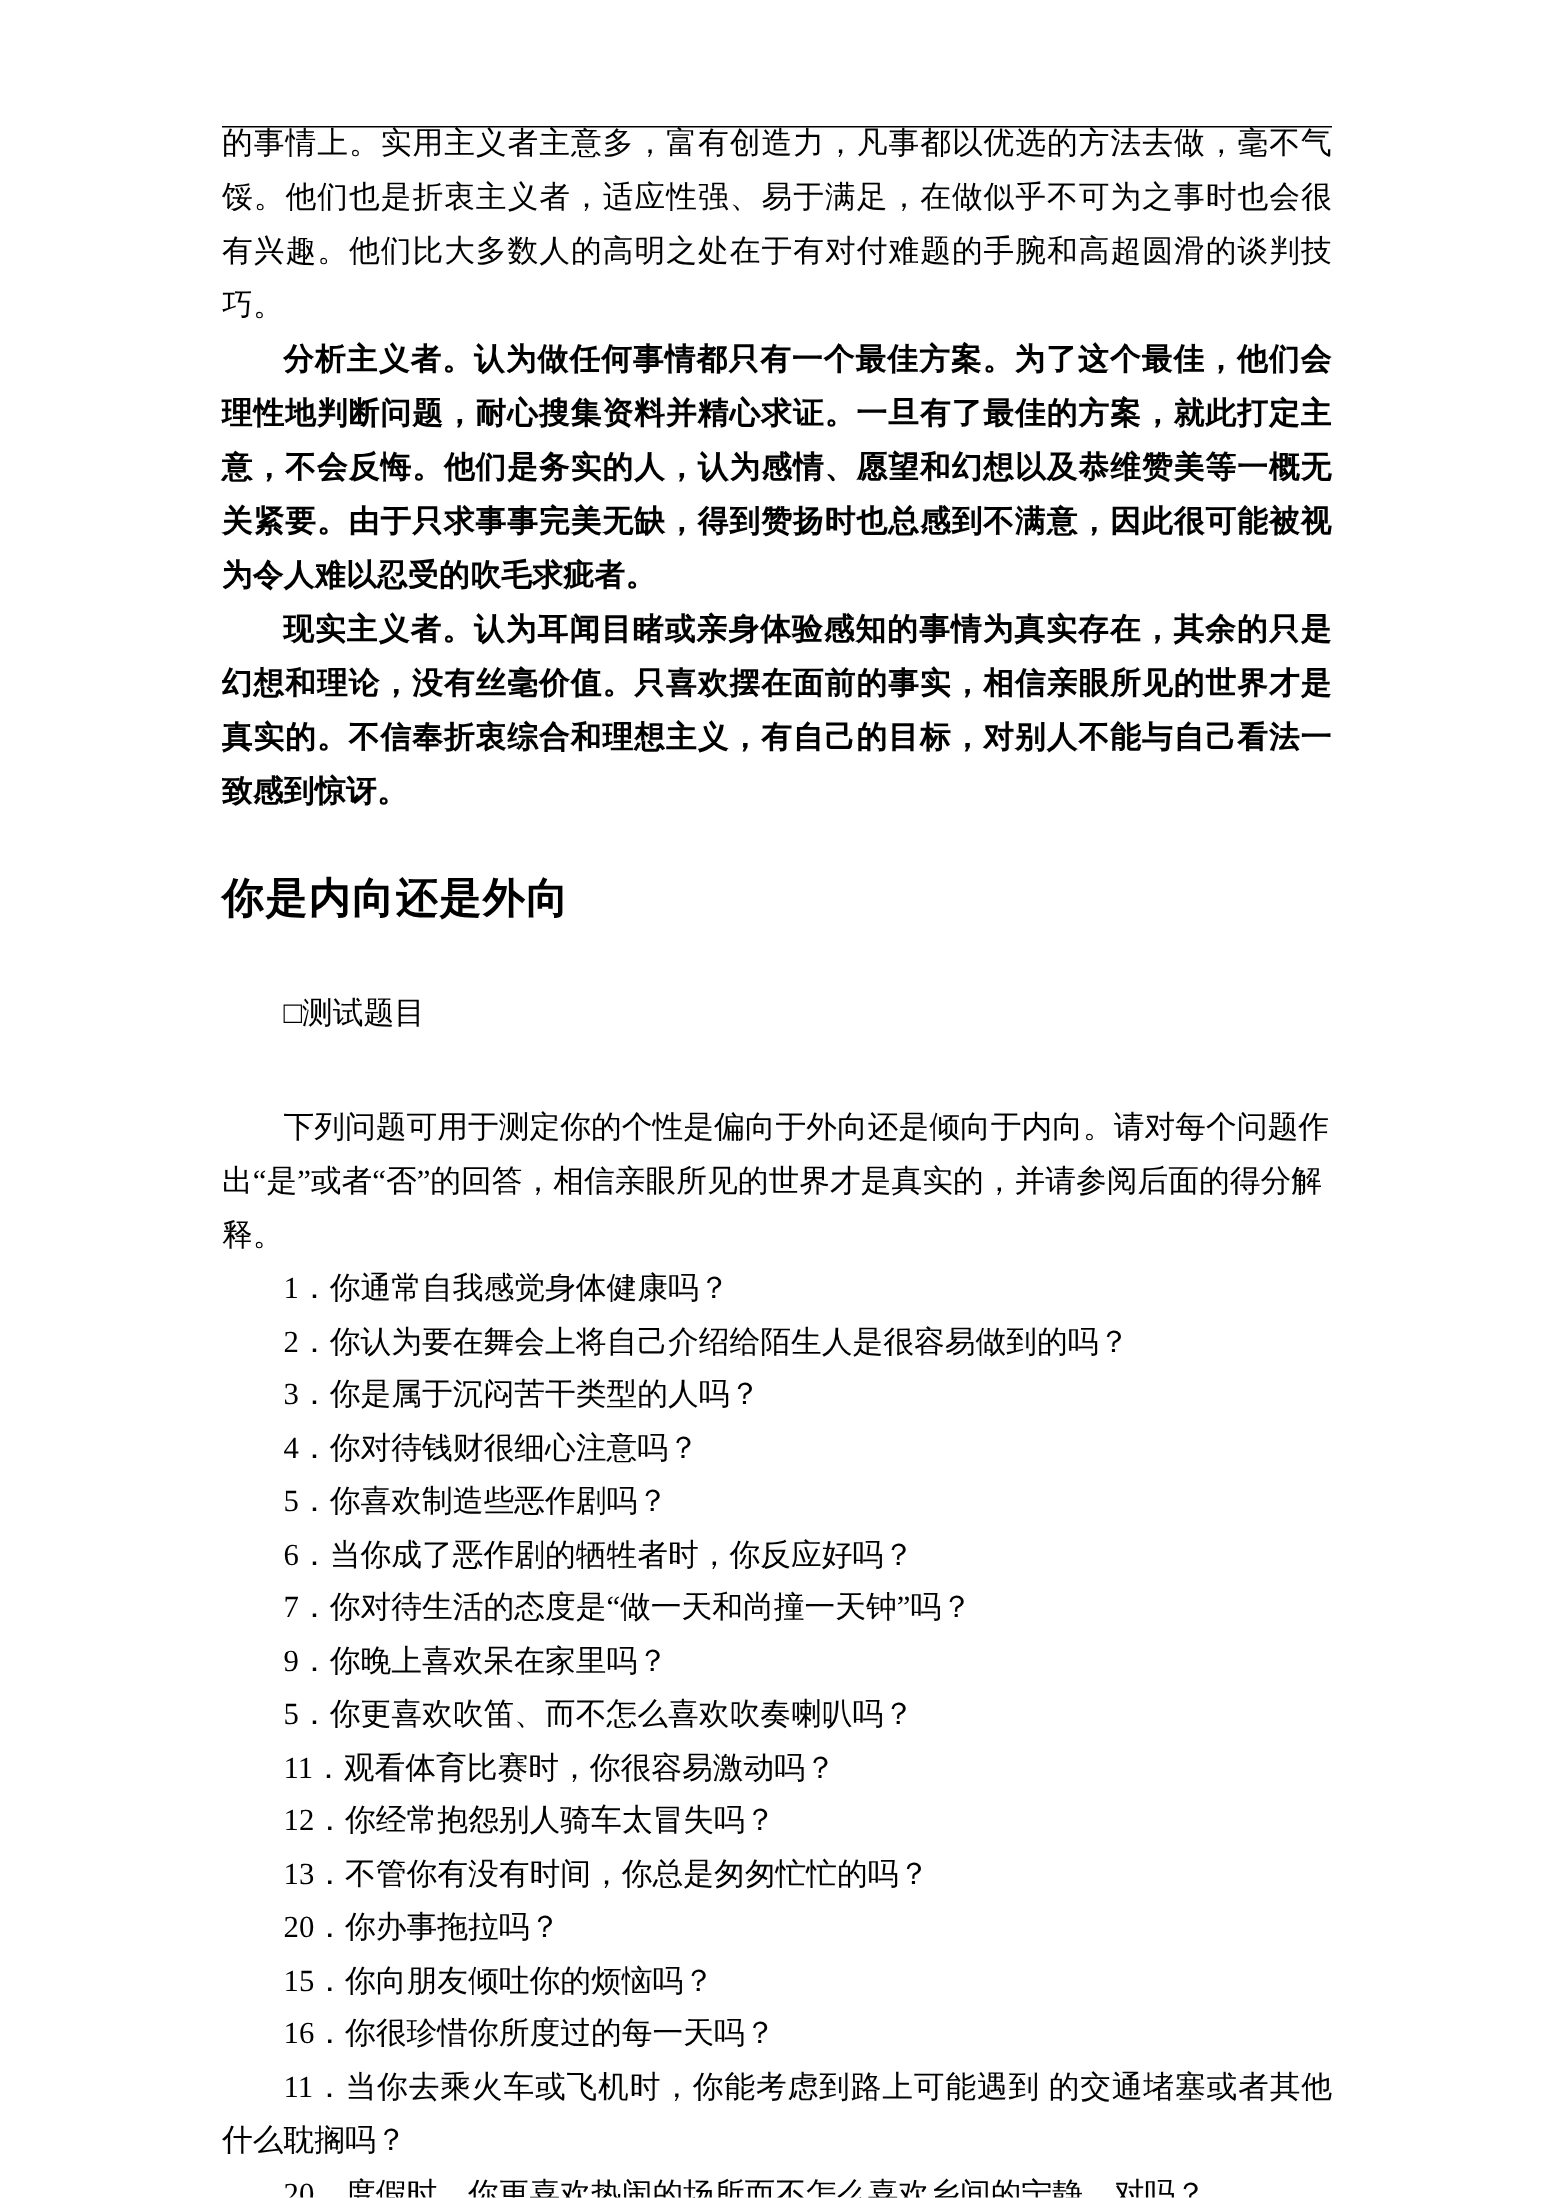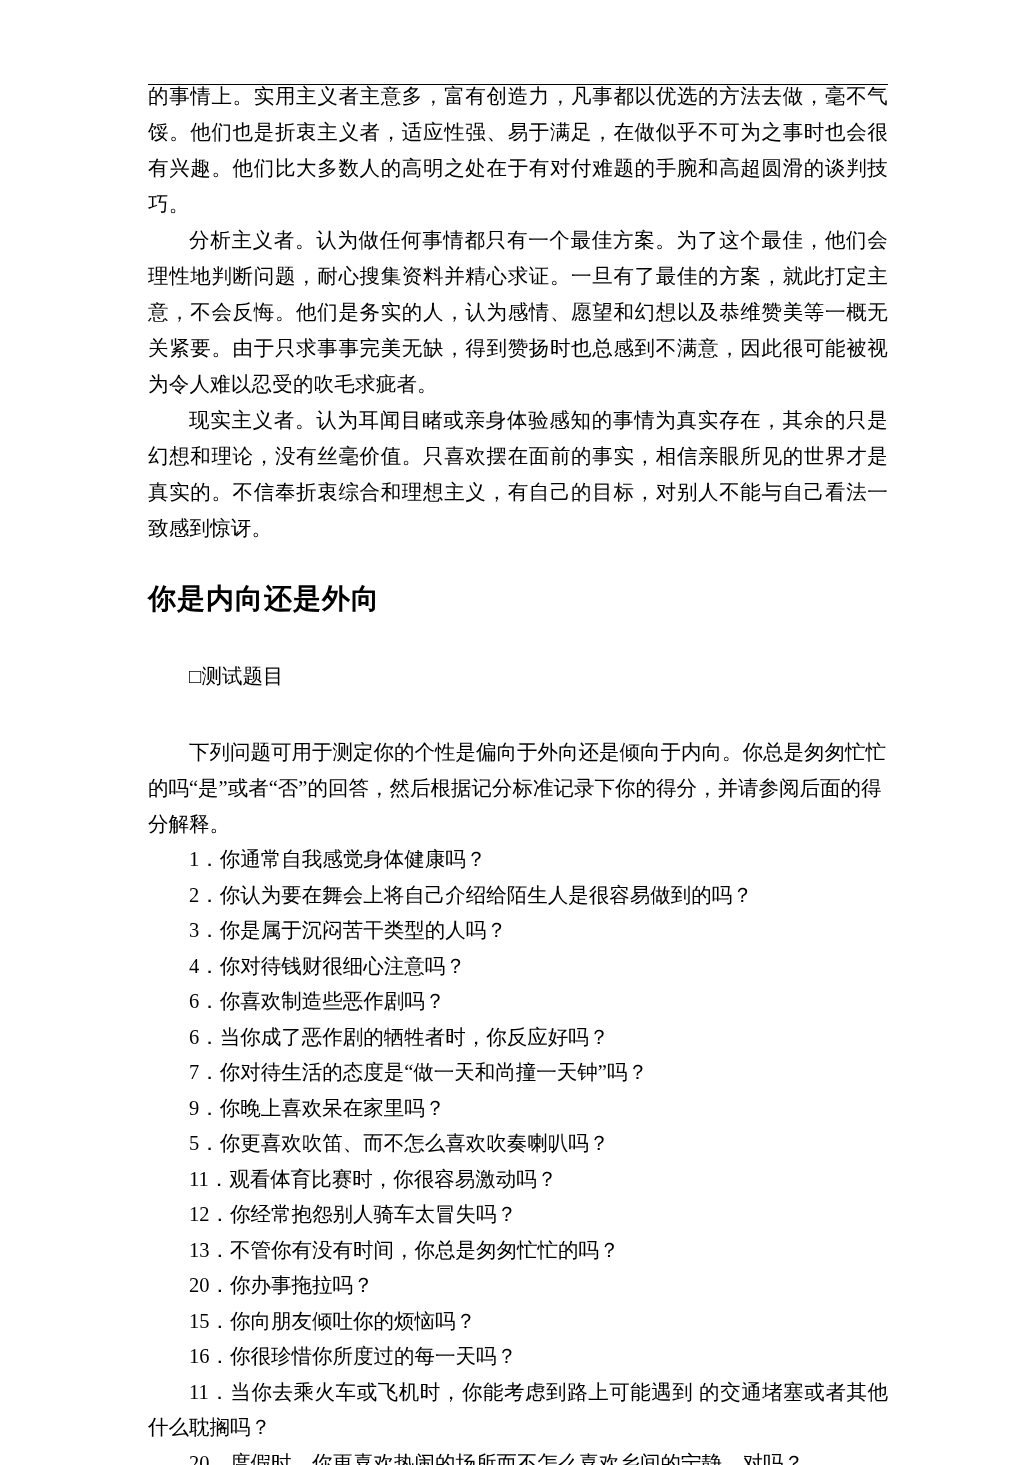--- a/index.html
+++ b/index.html
@@ -33,20 +33,21 @@
     line-height: 36px;
     text-align: justify;
     text-justify: inter-ideograph;
     letter-spacing: 0.2px;
   }
   p {
     margin: 0;
   }
   .indent {
     text-indent: 2em;
+    font-weight: bold;
   }
   .section-title {
     text-align: left;
     font-size: 28px;
     font-weight: bold;
     margin: 34px 0 14px 0;
     letter-spacing: 1px;
   }
   .subhead {
     font-size: 20.5px;
@@ -80,28 +81,28 @@
   <div class="body-text">
     <p class="first-para">的事情上。实用主义者主意多，富有创造力，凡事都以优选的方法去做，毫不气馁。他们也是折衷主义者，适应性强、易于满足，在做似乎不可为之事时也会很有兴趣。他们比大多数人的高明之处在于有对付难题的手腕和高超圆滑的谈判技巧。</p>
     <p class="indent">分析主义者。认为做任何事情都只有一个最佳方案。为了这个最佳，他们会理性地判断问题，耐心搜集资料并精心求证。一旦有了最佳的方案，就此打定主意，不会反悔。他们是务实的人，认为感情、愿望和幻想以及恭维赞美等一概无关紧要。由于只求事事完美无缺，得到赞扬时也总感到不满意，因此很可能被视为令人难以忍受的吹毛求疵者。</p>
     <p class="indent">现实主义者。认为耳闻目睹或亲身体验感知的事情为真实存在，其余的只是幻想和理论，没有丝毫价值。只喜欢摆在面前的事实，相信亲眼所见的世界才是真实的。不信奉折衷综合和理想主义，有自己的目标，对别人不能与自己看法一致感到惊讶。</p>
   </div>
 
   <h1 class="section-title">你是内向还是外向</h1>
 
   <p class="subhead">□测试题目</p>
 
-  <p class="subhead">下列问题可用于测定你的个性是偏向于外向还是倾向于内向。你总是匆匆忙忙的吗“是”或者“否”的回答，然后根据记分标准记录下你的得分，并请参阅后面的得分解释。</p>
+  <p class="subhead">下列问题可用于测定你的个性是偏向于外向还是倾向于内向。请对每个问题作出“是”或者“否”的回答，相信亲眼所见的世界才是真实的，并请参阅后面的得分解释。</p>
 
   <ol class="q-list">
     <li class="q-item">1．你通常自我感觉身体健康吗？</li>
     <li class="q-item">2．你认为要在舞会上将自己介绍给陌生人是很容易做到的吗？</li>
     <li class="q-item">3．你是属于沉闷苦干类型的人吗？</li>
     <li class="q-item">4．你对待钱财很细心注意吗？</li>
-    <li class="q-item">6．你喜欢制造些恶作剧吗？</li>
+    <li class="q-item">5．你喜欢制造些恶作剧吗？</li>
     <li class="q-item">6．当你成了恶作剧的牺牲者时，你反应好吗？</li>
     <li class="q-item">7．你对待生活的态度是“做一天和尚撞一天钟”吗？</li>
     <li class="q-item">9．你晚上喜欢呆在家里吗？</li>
     <li class="q-item">5．你更喜欢吹笛、而不怎么喜欢吹奏喇叭吗？</li>
     <li class="q-item">11．观看体育比赛时，你很容易激动吗？</li>
     <li class="q-item">12．你经常抱怨别人骑车太冒失吗？</li>
     <li class="q-item">13．不管你有没有时间，你总是匆匆忙忙的吗？</li>
     <li class="q-item">20．你办事拖拉吗？</li>
     <li class="q-item">15．你向朋友倾吐你的烦恼吗？</li>
     <li class="q-item">16．你很珍惜你所度过的每一天吗？</li>

